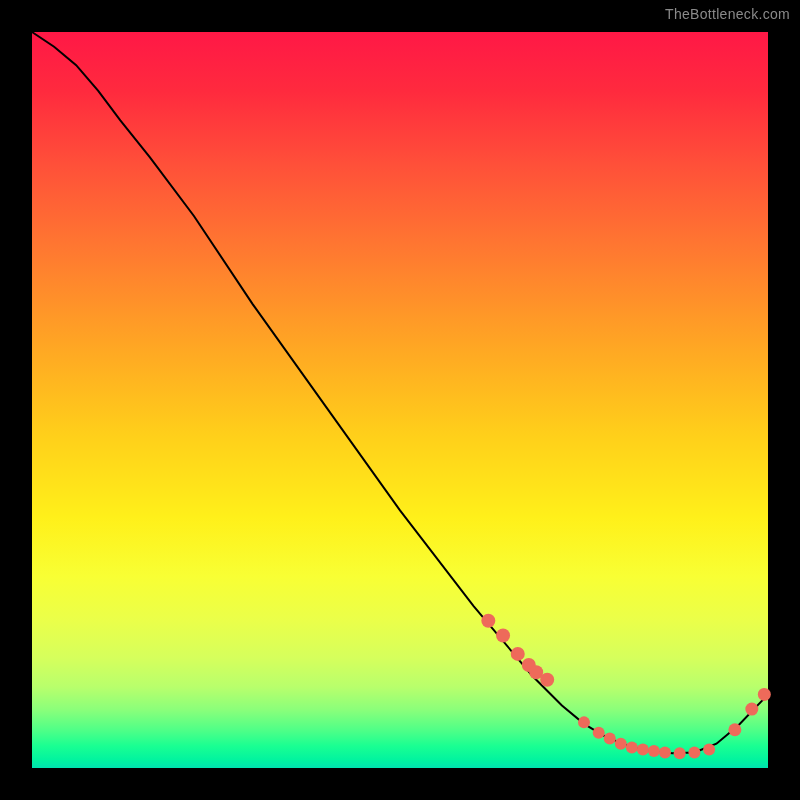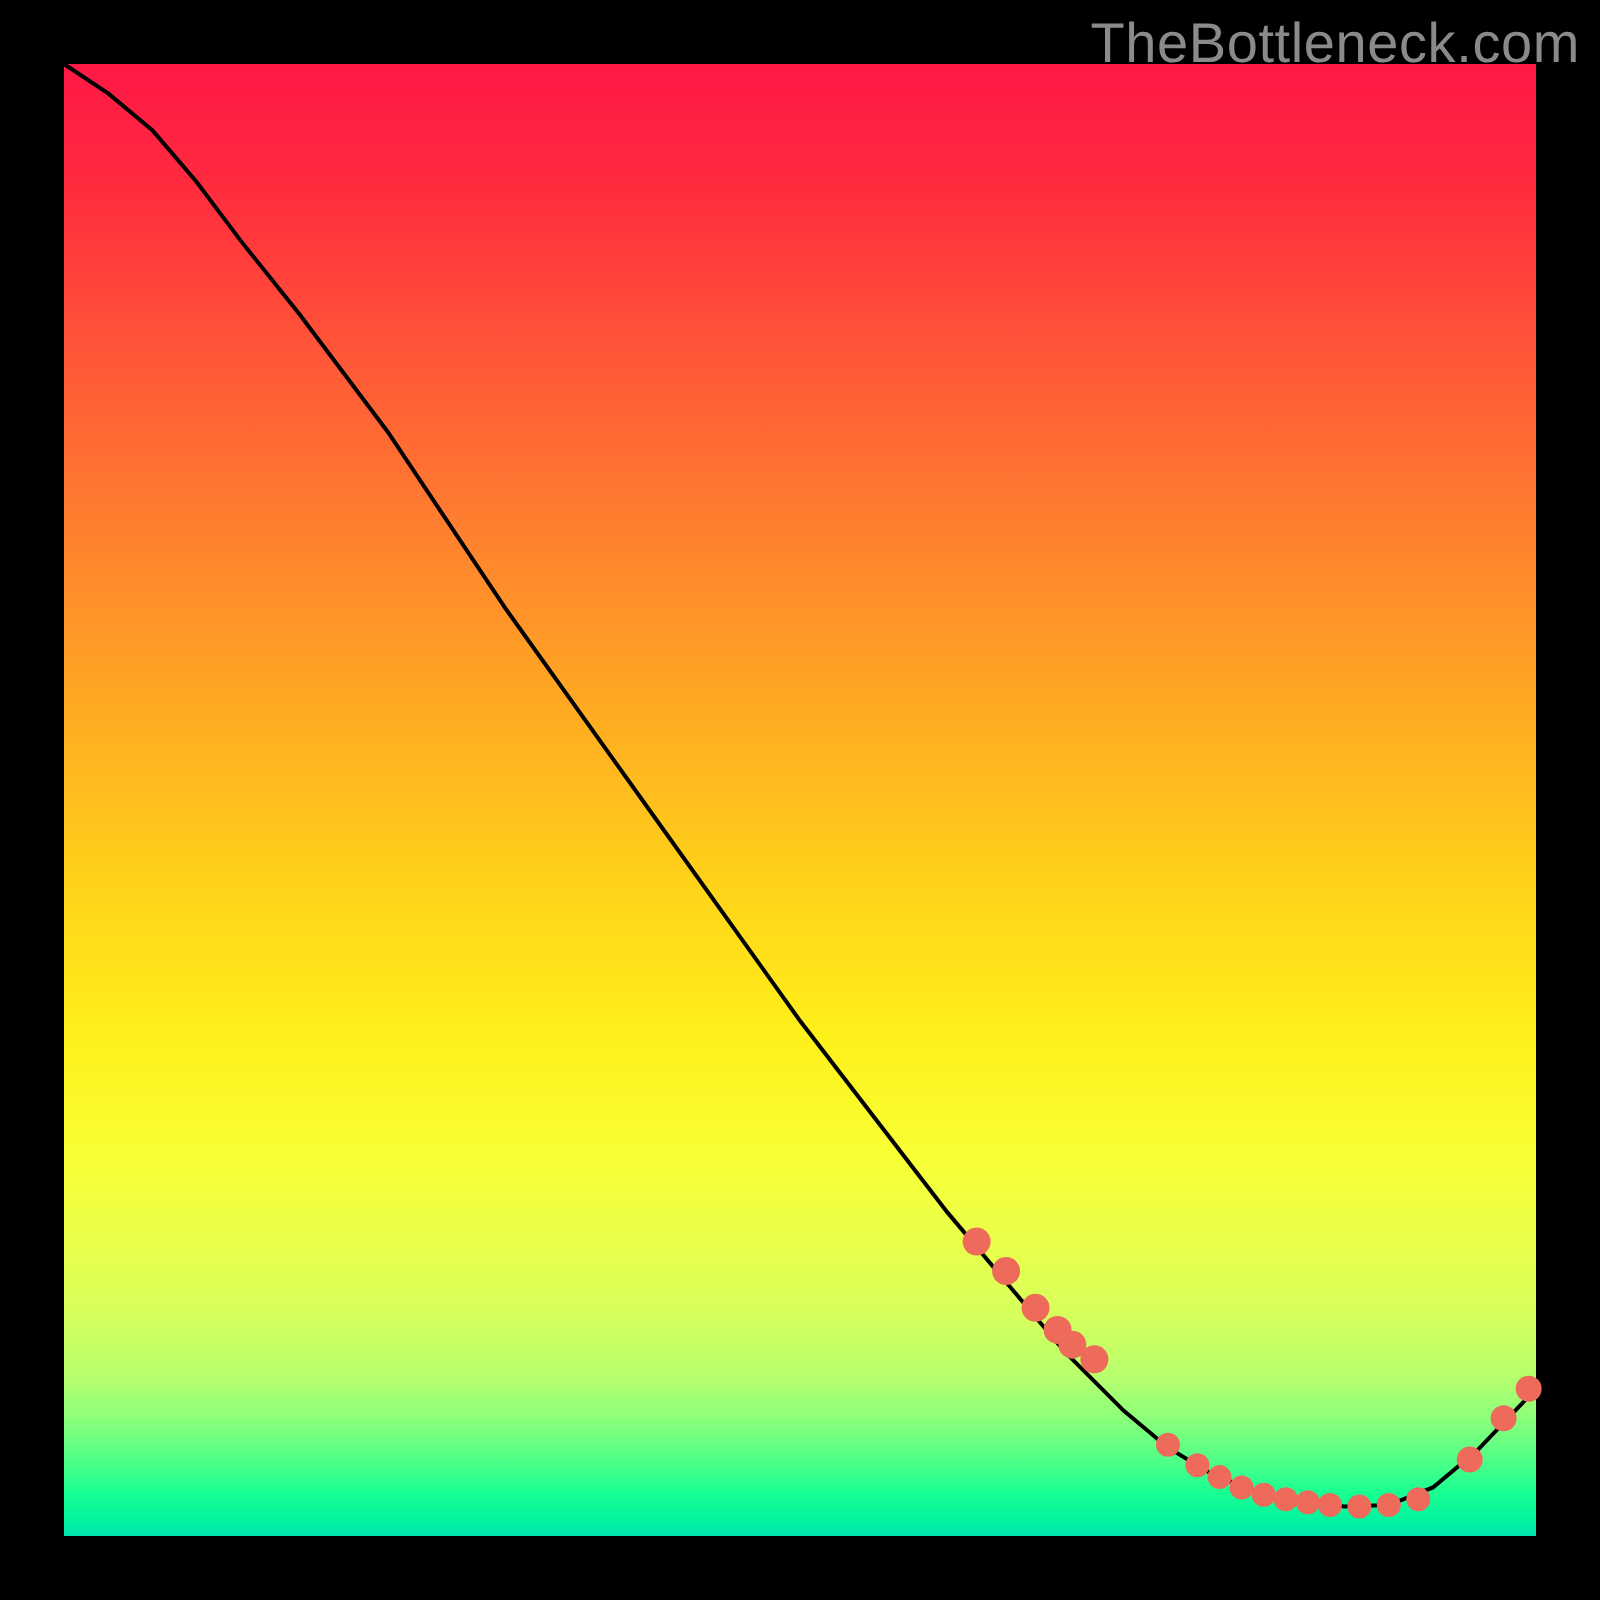--- a/index.html
+++ b/index.html
@@ -50,21 +50,21 @@
     top: 0;
     width: 100%;
     height: 100%;
     overflow: visible;
   }
   .watermark {
     position: absolute;
     top: 6px;
     right: 10px;
     color: #8a8a8a;
-    font-size: 28px;
+    font-size: 14px;
     letter-spacing: 0.3px;
     user-select: none;
   }
   .curve {
     fill: none;
     stroke: #000;
     stroke-width: 2;
     stroke-linecap: round;
   }
   .dot {

